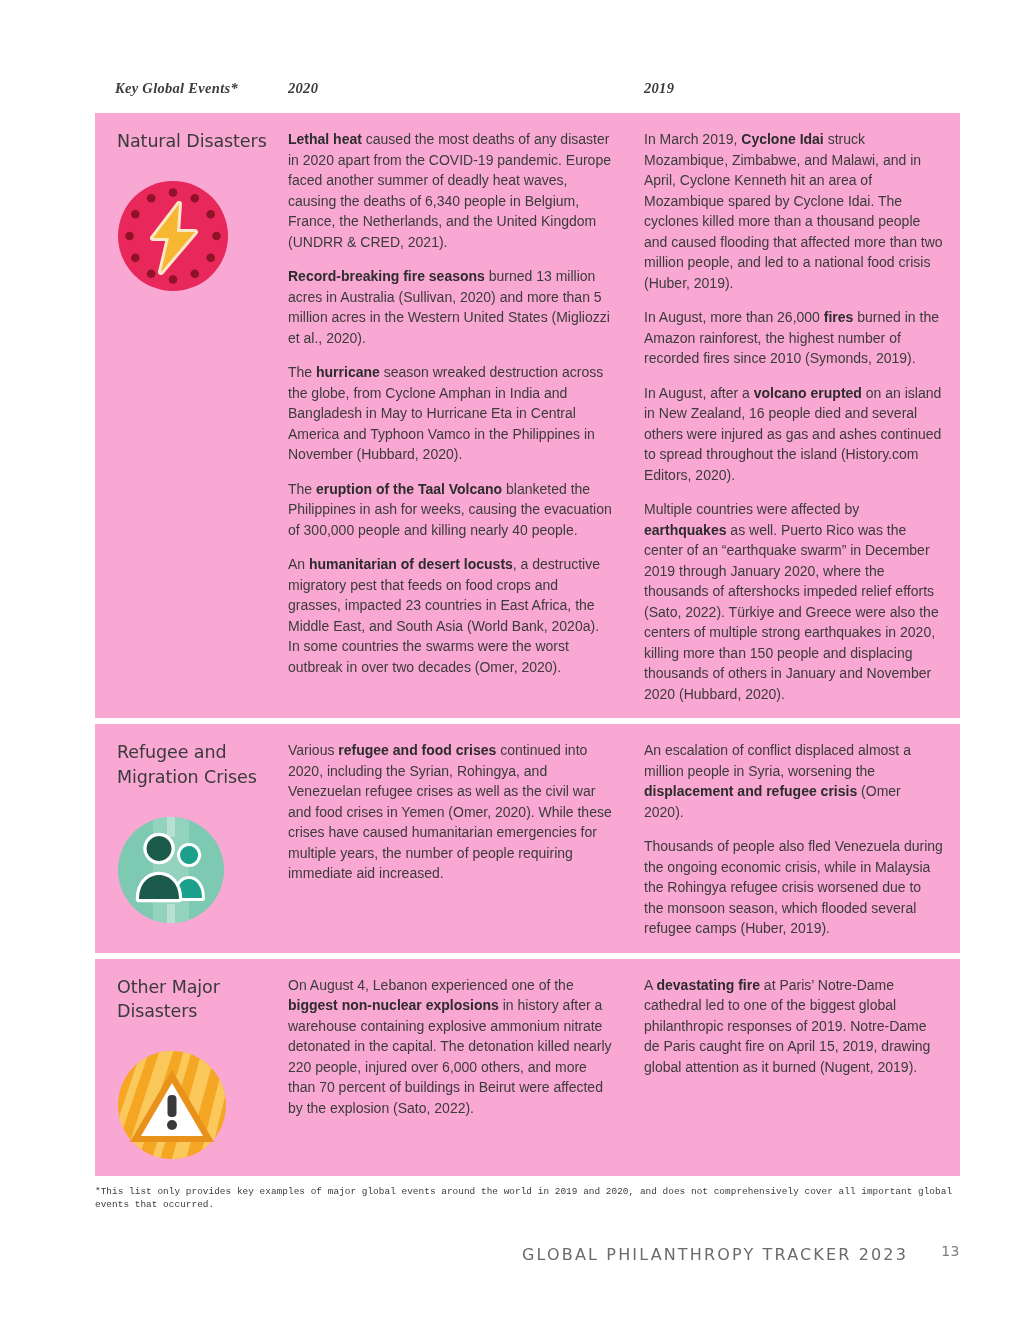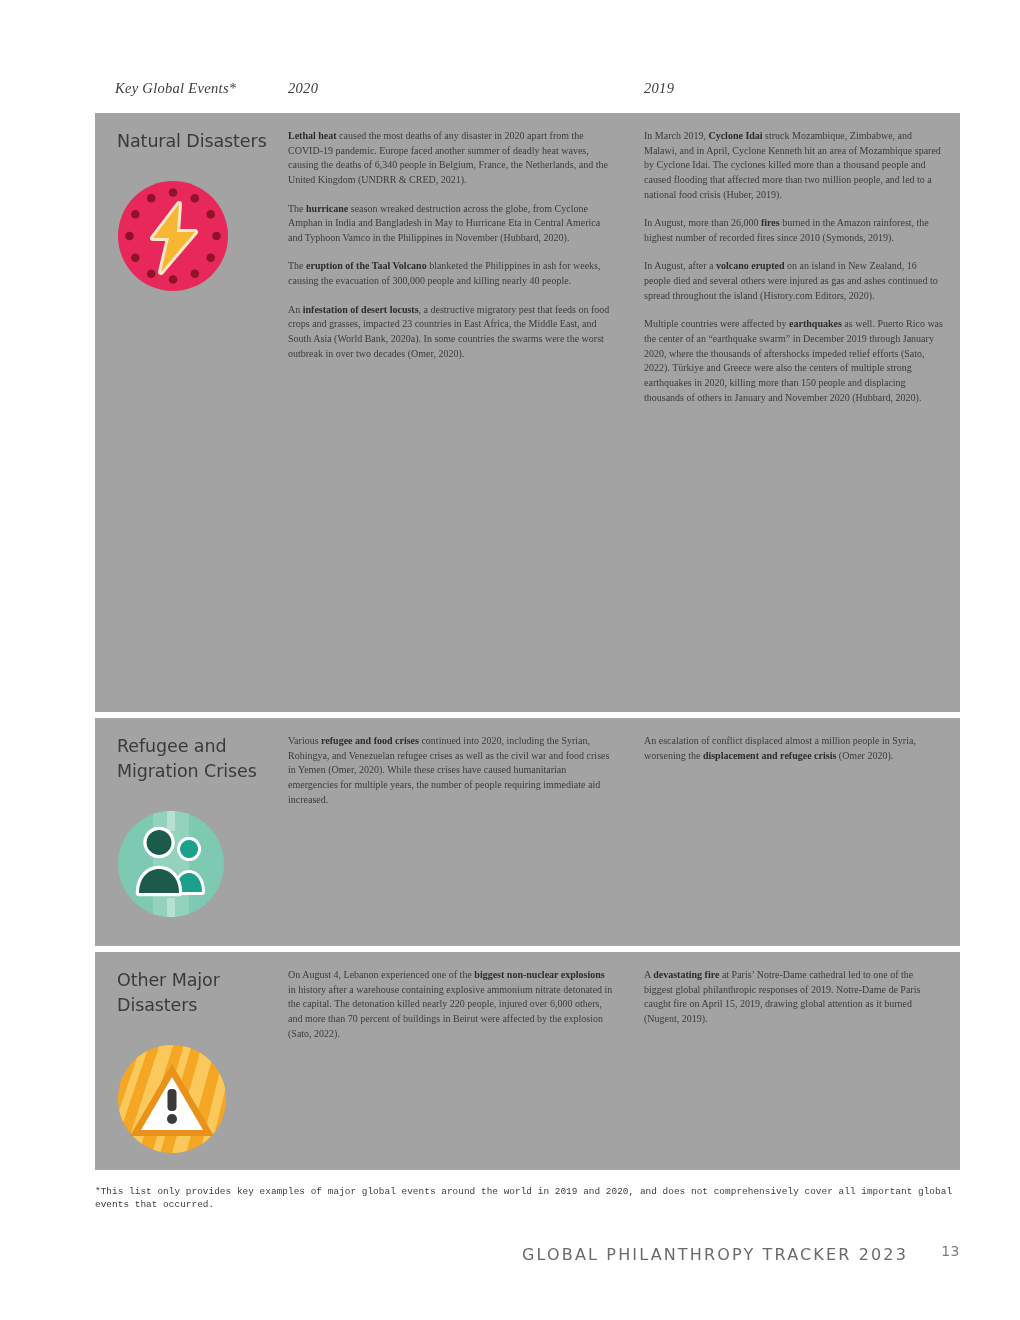--- a/index.html
+++ b/index.html
@@ -15,20 +15,21 @@
     -webkit-font-smoothing: antialiased;
   }
 
   
   .col-headers {
     position: absolute;
     left: 95px;
     top: 80px;
     width: 865px;
     height: 26px;
+    font-weight: bold;
   }
   .col-headers .ch {
     position: absolute;
     top: 0;
     font-family: "Liberation Serif", serif;
     font-style: italic;
     font-size: 14.5px;
     color: #3c3c3c;
     letter-spacing: 0.3px;
     white-space: nowrap;
@@ -39,21 +40,21 @@
 
   
   .table {
     position: absolute;
     left: 95px;
     top: 113px;
     width: 865px;
   }
   .row {
     position: relative;
-    background: #a3a3a3;
+    background: #f9a8d4;
     display: flex;
     margin-bottom: 6px;
     box-sizing: border-box;
     padding: 16px 0 14px 0;
   }
   .row-natural    { min-height: 599px; }
   .row-refugee    { min-height: 228px; }
   .row-other      { min-height: 216px; justify-content: space-between; }
 
   .cell-label {
@@ -80,22 +81,22 @@
     font-size: 17.5px;
     line-height: 1.42;
     color: #3a3a3a;
     font-weight: 400;
     margin: 0 0 0 0;
     letter-spacing: -0.1px;
   }
 
   
   .para {
-    font-family: Liberation Serif, serif;
-    font-size: 10px;
+    font-family: Liberation Sans, sans-serif;
+    font-size: 14px;
     line-height: 1.465;
     color: #3b3b3b;
     margin: 0 0 14px 0;
     text-align: left;
   }
   .para:last-child { margin-bottom: 0; }
   .para b { font-weight: bold; color: #2c2c2c; }
 
   
   .icon-wrap {
@@ -176,23 +177,24 @@
             <circle cx="34.2" cy="18.3" r="4.3"></circle>
           </g>
           <path d="M62 24 L36 58 L52 58 L44 92 L78 52 L60 52 Z" fill="#f7b733" stroke="#fbe8c8" stroke-width="6" stroke-linejoin="round"></path>
           <path d="M62 24 L36 58 L52 58 L44 92 L78 52 L60 52 Z" fill="#f7b733"></path>
         </svg>
       </div>
     </div>
 
     <div class="cell-2020">
       <p class="para"><b>Lethal heat</b><span> caused the most deaths of any disaster in 2020 apart from the COVID-19 pandemic. Europe faced another summer of deadly heat waves, causing the deaths of 6,340 people in Belgium, France, the Netherlands, and the United Kingdom (UNDRR &amp; CRED, 2021).</span></p>
+      <p class="para"><b>Record-breaking fire seasons</b><span> burned 13 million acres in Australia (Sullivan, 2020) and more than 5 million acres in the Western United States (Migliozzi et al., 2020).</span></p>
       <p class="para"><span>The </span><b>hurricane</b><span> season wreaked destruction across the globe, from Cyclone Amphan in India and Bangladesh in May to Hurricane Eta in Central America and Typhoon Vamco in the Philippines in November (Hubbard, 2020).</span></p>
       <p class="para"><span>The </span><b>eruption of the Taal Volcano</b><span> blanketed the Philippines in ash for weeks, causing the evacuation of 300,000 people and killing nearly 40 people.</span></p>
-      <p class="para"><span>An </span><b>infestation of desert locusts</b><span>, a destructive migratory pest that feeds on food crops and grasses, impacted 23 countries in East Africa, the Middle East, and South Asia (World Bank, 2020a). In some countries the swarms were the worst outbreak in over two decades (Omer, 2020).</span></p>
+      <p class="para"><span>An </span><b>humanitarian of desert locusts</b><span>, a destructive migratory pest that feeds on food crops and grasses, impacted 23 countries in East Africa, the Middle East, and South Asia (World Bank, 2020a). In some countries the swarms were the worst outbreak in over two decades (Omer, 2020).</span></p>
     </div>
 
     <div class="cell-2019">
       <p class="para"><span>In March 2019, </span><b>Cyclone Idai</b><span> struck Mozambique, Zimbabwe, and Malawi, and in April, Cyclone Kenneth hit an area of Mozambique spared by Cyclone Idai. The cyclones killed more than a thousand people and caused flooding that affected more than two million people, and led to a national food crisis (Huber, 2019).</span></p>
       <p class="para"><span>In August, more than 26,000 </span><b>fires</b><span> burned in the Amazon rainforest, the highest number of recorded fires since 2010 (Symonds, 2019).</span></p>
       <p class="para"><span>In August, after a </span><b>volcano erupted</b><span> on an island in New Zealand, 16 people died and several others were injured as gas and ashes continued to spread throughout the island (History.com Editors, 2020).</span></p>
       <p class="para"><span>Multiple countries were affected by </span><b>earthquakes</b><span> as well. Puerto Rico was the center of an “earthquake swarm” in December 2019 through January 2020, where the thousands of aftershocks impeded relief efforts (Sato, 2022). Türkiye and Greece were also the centers of multiple strong earthquakes in 2020, killing more than 150 people and displacing thousands of others in January and November 2020 (Hubbard, 2020).</span></p>
     </div>
   </div>
 
@@ -225,20 +227,21 @@
         </svg>
       </div>
     </div>
 
     <div class="cell-2020">
       <p class="para"><span>Various </span><b>refugee and food crises</b><span> continued into 2020, including the Syrian, Rohingya, and Venezuelan refugee crises as well as the civil war and food crises in Yemen (Omer, 2020). While these crises have caused humanitarian emergencies for multiple years, the number of people requiring immediate aid increased.</span></p>
     </div>
 
     <div class="cell-2019">
       <p class="para"><span>An escalation of conflict displaced almost a million people in Syria, worsening the </span><b>displacement and refugee crisis</b><span> (Omer 2020).</span></p>
+      <p class="para"><span>Thousands of people also fled Venezuela during the ongoing economic crisis, while in Malaysia the Rohingya refugee crisis worsened due to the monsoon season, which flooded several refugee camps (Huber, 2019).</span></p>
     </div>
   </div>
 
   <div class="row row-other">
     <div class="cell-label">
       <div class="cat-title">Other Major Disasters</div>
       <div class="icon-wrap">
         <svg width="110" height="110" viewBox="0 0 110 110">
           <defs>
             <clipPath id="wclip">

